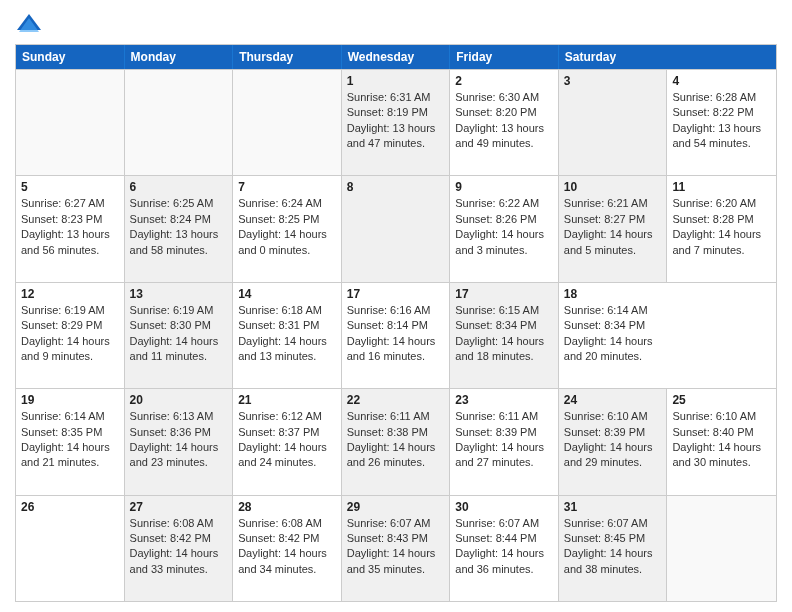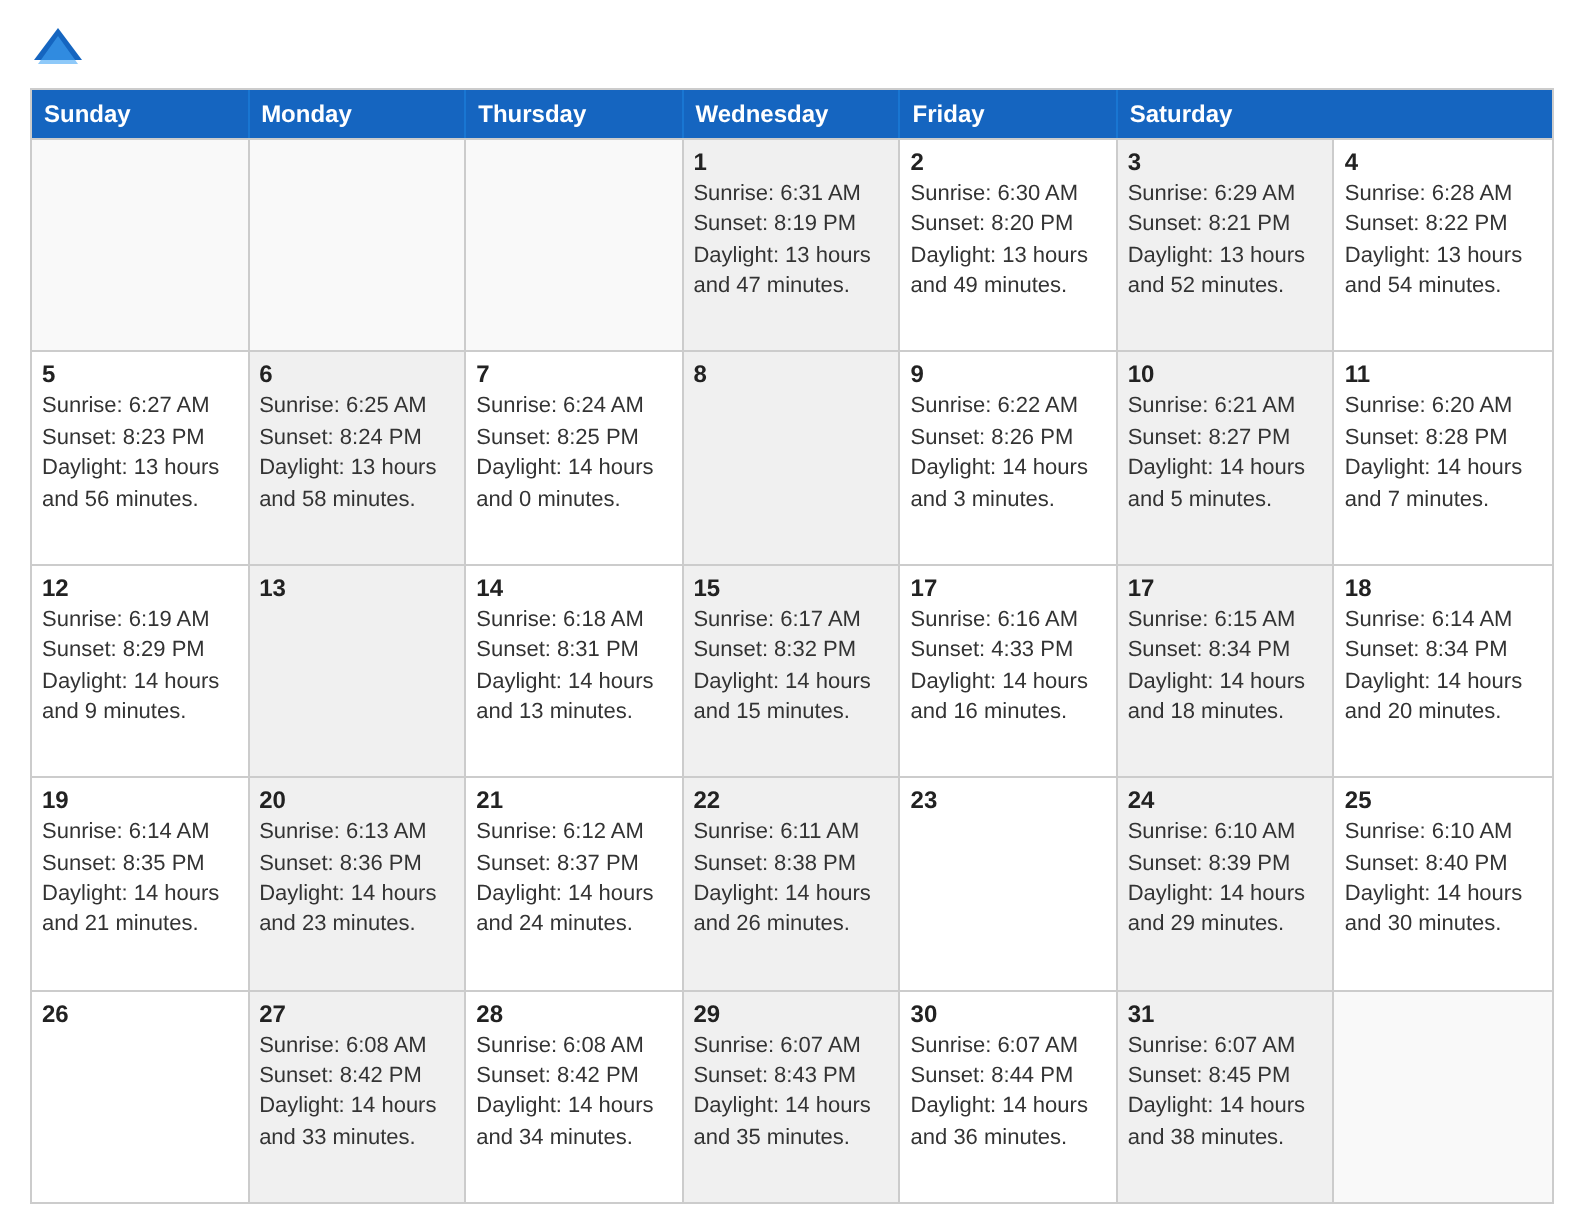--- a/index.html
+++ b/index.html
@@ -148,24 +148,20 @@
           </div>
           <div class="cal-cell">
             <div class="day-num">2</div>
             <div class="day-info">Sunrise: 6:30 AM
 Sunset: 8:20 PM
 Daylight: 13 hours
 and 49 minutes.</div>
           </div>
           <div class="cal-cell shaded">
             <div class="day-num">3</div>
-            <div class="day-info">Sunrise: 6:29 AM
-Sunset: 8:21 PM
-Daylight: 13 hours
-and 52 minutes.</div>
           </div>
           <div class="cal-cell">
             <div class="day-num">4</div>
             <div class="day-info">Sunrise: 6:28 AM
 Sunset: 8:22 PM
 Daylight: 13 hours
 and 54 minutes.</div>
           </div>
         </div>
         <div class="cal-row">
@@ -218,39 +214,36 @@
         <div class="cal-row">
           <div class="cal-cell">
             <div class="day-num">12</div>
             <div class="day-info">Sunrise: 6:19 AM
 Sunset: 8:29 PM
 Daylight: 14 hours
 and 9 minutes.</div>
           </div>
           <div class="cal-cell shaded">
             <div class="day-num">13</div>
+            <div class="day-info">Sunrise: 6:19 AM
+Sunset: 8:30 PM
+Daylight: 14 hours
+and 11 minutes.</div>
           </div>
           <div class="cal-cell">
             <div class="day-num">14</div>
             <div class="day-info">Sunrise: 6:18 AM
 Sunset: 8:31 PM
 Daylight: 14 hours
 and 13 minutes.</div>
           </div>
-          <div class="cal-cell shaded">
-            <div class="day-num">15</div>
-            <div class="day-info">Sunrise: 6:17 AM
-Sunset: 8:32 PM
-Daylight: 14 hours
-and 15 minutes.</div>
-          </div>
           <div class="cal-cell">
             <div class="day-num">17</div>
             <div class="day-info">Sunrise: 6:16 AM
-Sunset: 4:33 PM
+Sunset: 8:14 PM
 Daylight: 14 hours
 and 16 minutes.</div>
           </div>
           <div class="cal-cell shaded">
             <div class="day-num">17</div>
             <div class="day-info">Sunrise: 6:15 AM
 Sunset: 8:34 PM
 Daylight: 14 hours
 and 18 minutes.</div>
           </div>
@@ -286,20 +279,24 @@
           </div>
           <div class="cal-cell shaded">
             <div class="day-num">22</div>
             <div class="day-info">Sunrise: 6:11 AM
 Sunset: 8:38 PM
 Daylight: 14 hours
 and 26 minutes.</div>
           </div>
           <div class="cal-cell">
             <div class="day-num">23</div>
+            <div class="day-info">Sunrise: 6:11 AM
+Sunset: 8:39 PM
+Daylight: 14 hours
+and 27 minutes.</div>
           </div>
           <div class="cal-cell shaded">
             <div class="day-num">24</div>
             <div class="day-info">Sunrise: 6:10 AM
 Sunset: 8:39 PM
 Daylight: 14 hours
 and 29 minutes.</div>
           </div>
           <div class="cal-cell">
             <div class="day-num">25</div>

